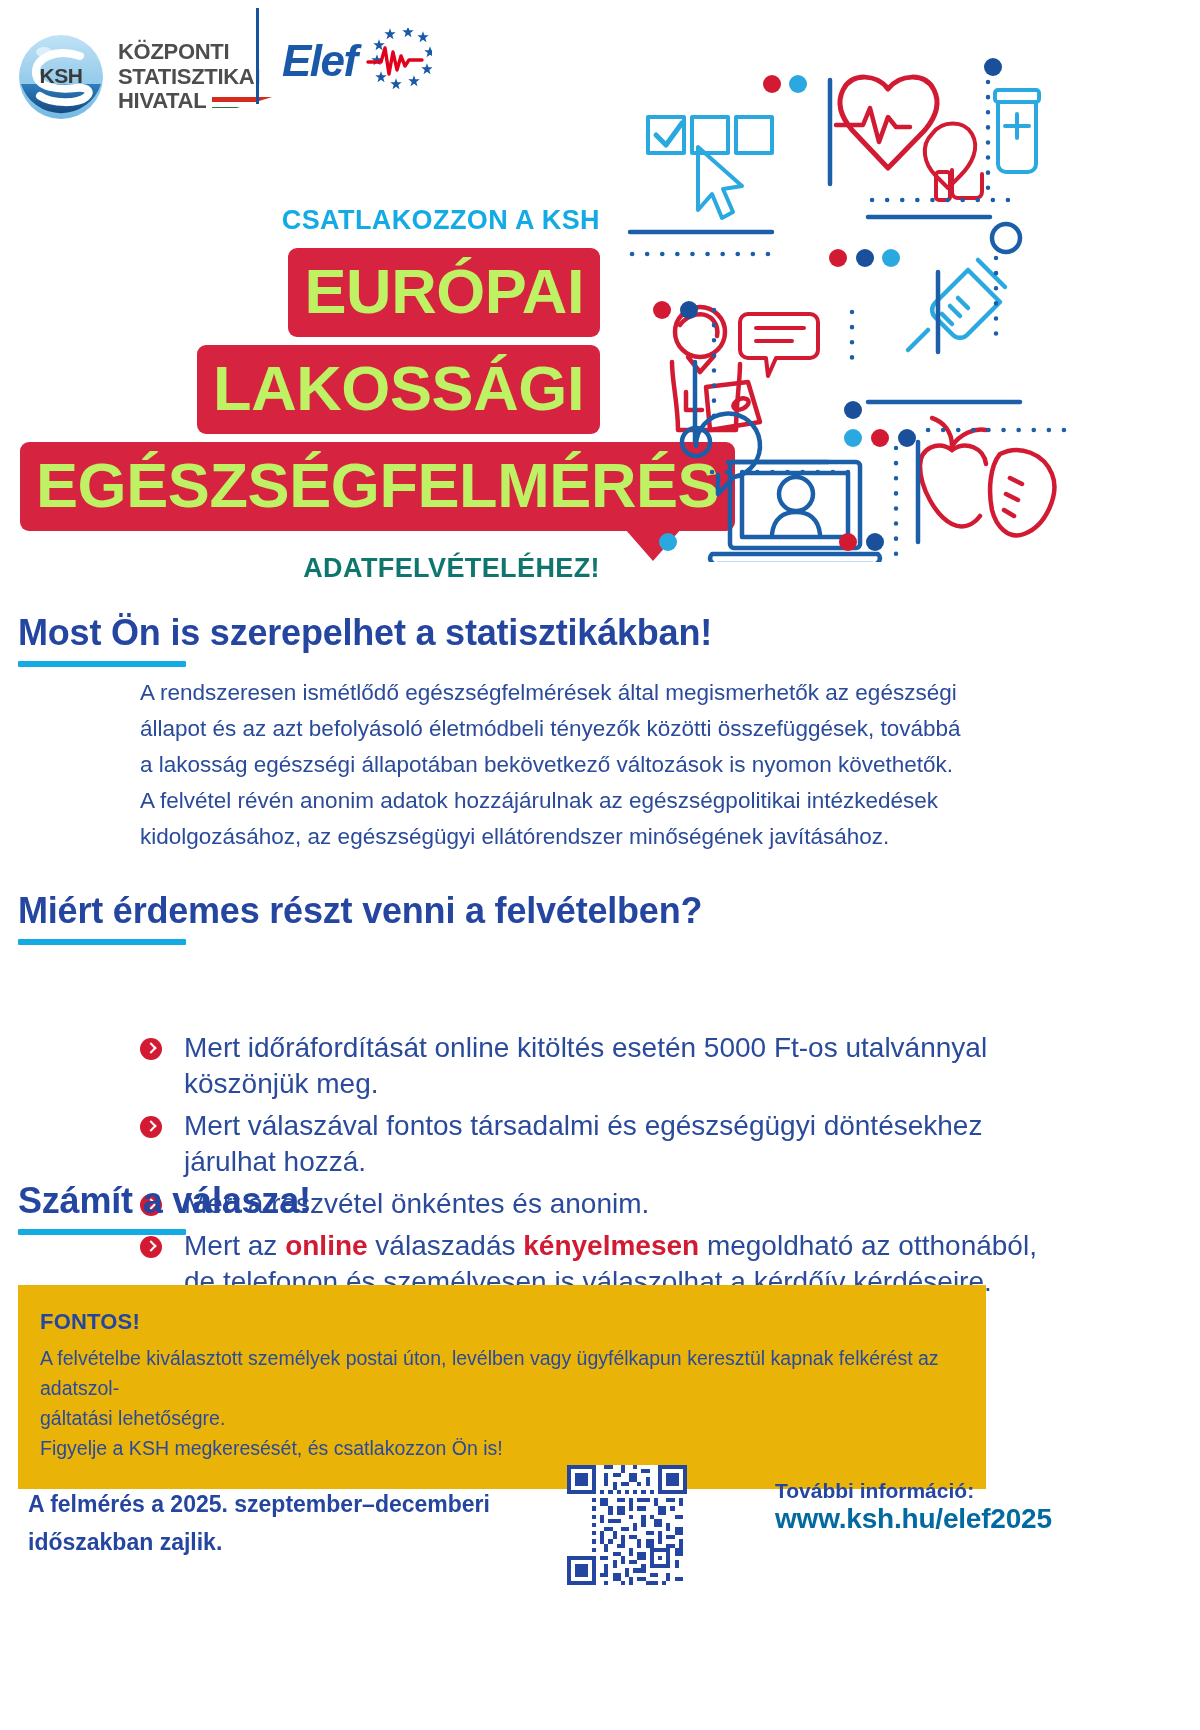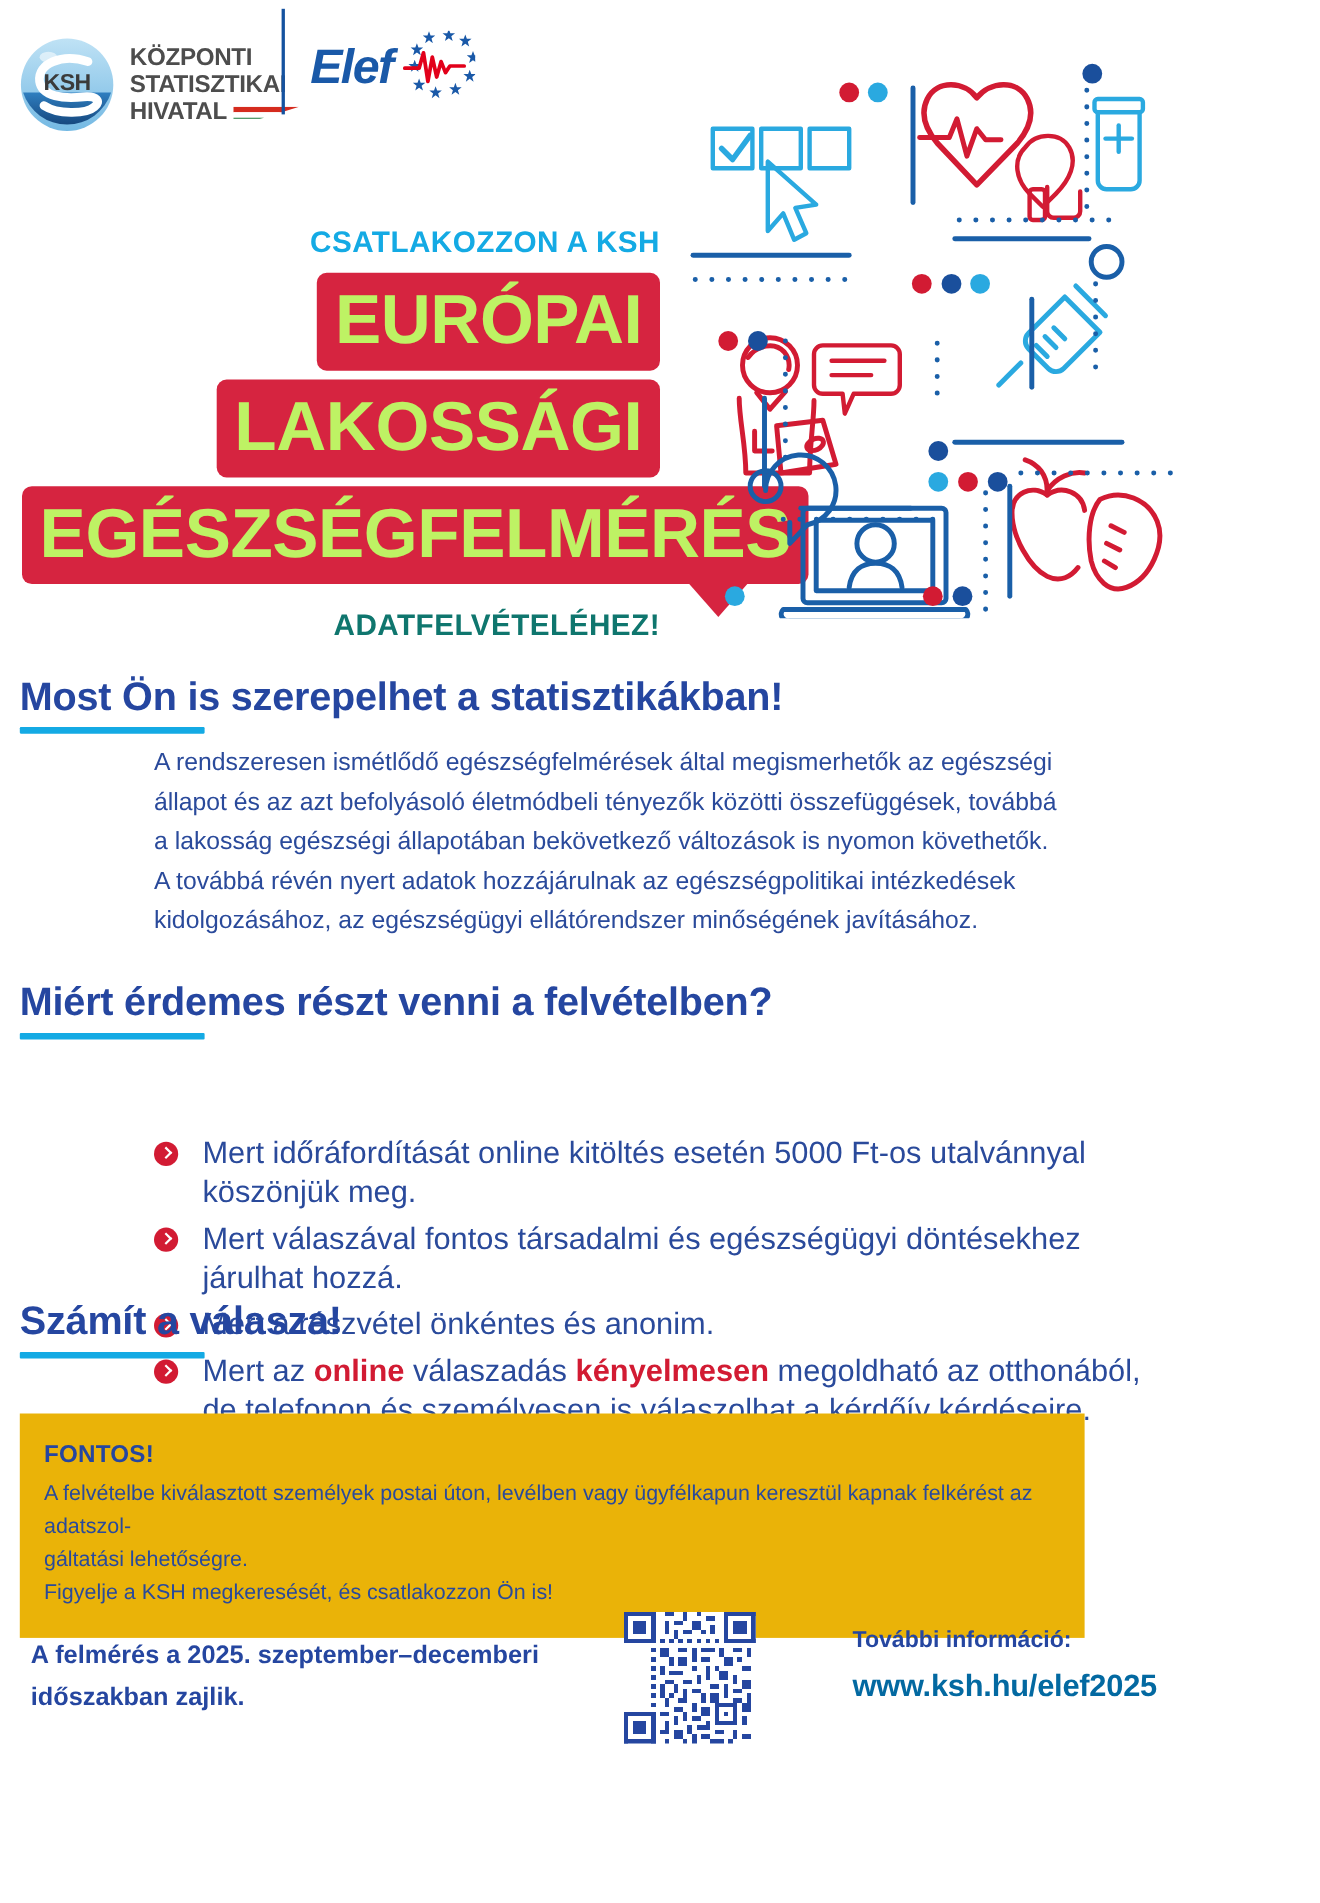--- a/index.html
+++ b/index.html
@@ -259,21 +259,20 @@
   .f-right {
     position: absolute;
     left: 775px;
     top: 14px;
     width: 400px;
   }
   .f-right .info {
     font-size: 21px;
     font-weight: bold;
     color: #2546a0;
-    margin-bottom: 14px;
   }
   .f-right .url {
     font-size: 28px;
     font-weight: bold;
     color: #0369a1;
     letter-spacing: -0.2px;
   }
 </style>
 </head>
 <body>
@@ -498,21 +497,21 @@
 
 <div class="section-head" style="top:612px;">
   <h2>Most Ön is szerepelhet a statisztikákban!</h2>
   <div class="rule"></div>
 </div>
 
 <div class="bodytext" style="top:675px;width:920px;">
   <p>A rendszeresen ismétlődő egészségfelmérések által megismerhetők az egészségi</p>
   <p>állapot és az azt befolyásoló életmódbeli tényezők közötti összefüggések, továbbá</p>
   <p>a lakosság egészségi állapotában bekövetkező változások is nyomon követhetők.</p>
-  <p>A továbbá révén nyert adatok hozzájárulnak az egészségpolitikai intézkedések</p>
+  <p>A felvétel révén anonim adatok hozzájárulnak az egészségpolitikai intézkedések</p>
   <p>kidolgozásához, az egészségügyi ellátórendszer minőségének javításához.</p>
 </div>
 
 <div class="section-head" style="top:890px;">
   <h2>Miért érdemes részt venni a felvételben?</h2>
   <div class="rule"></div>
 </div>
 
 <div class="bullets">
   <div class="bullet-row">

